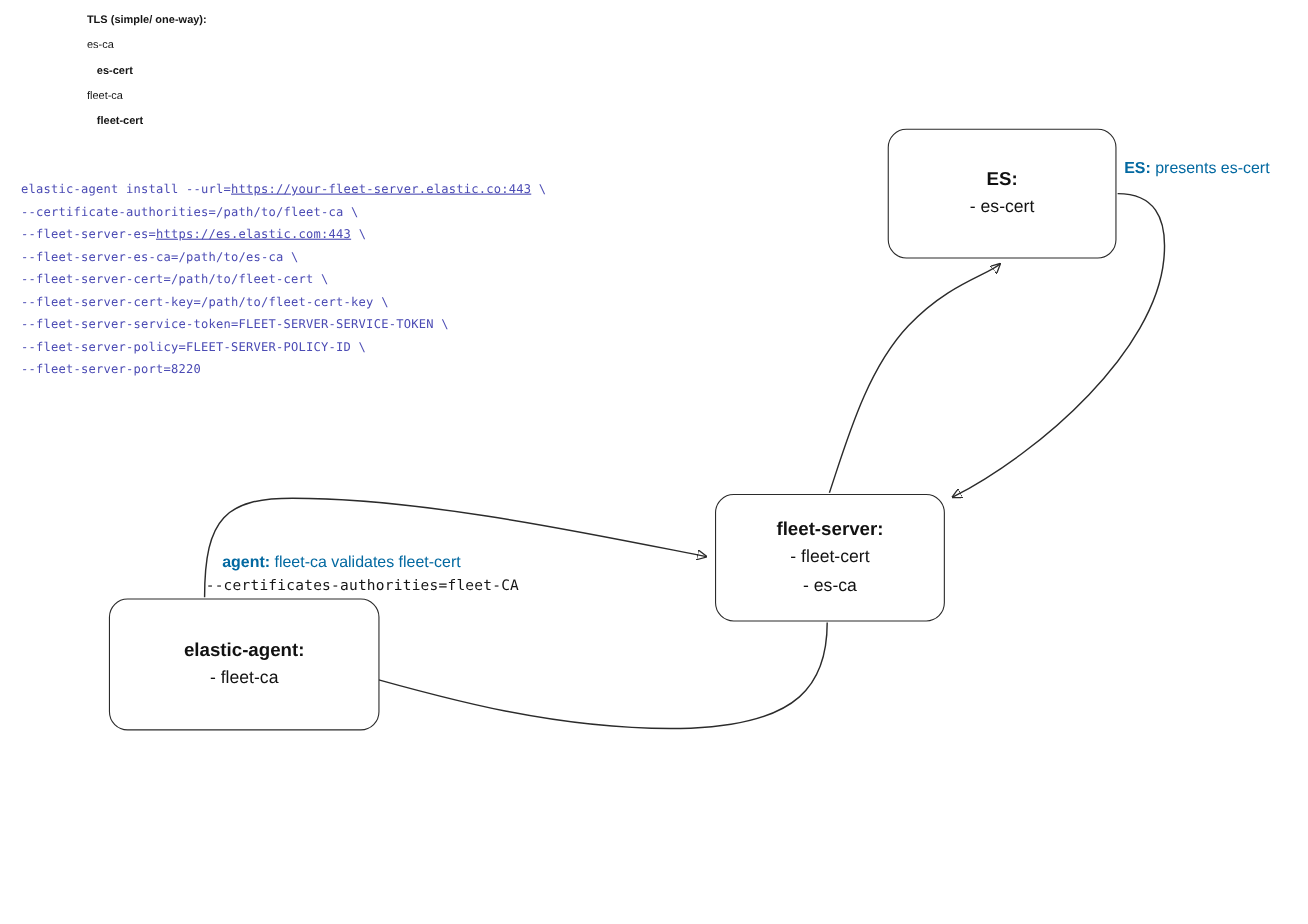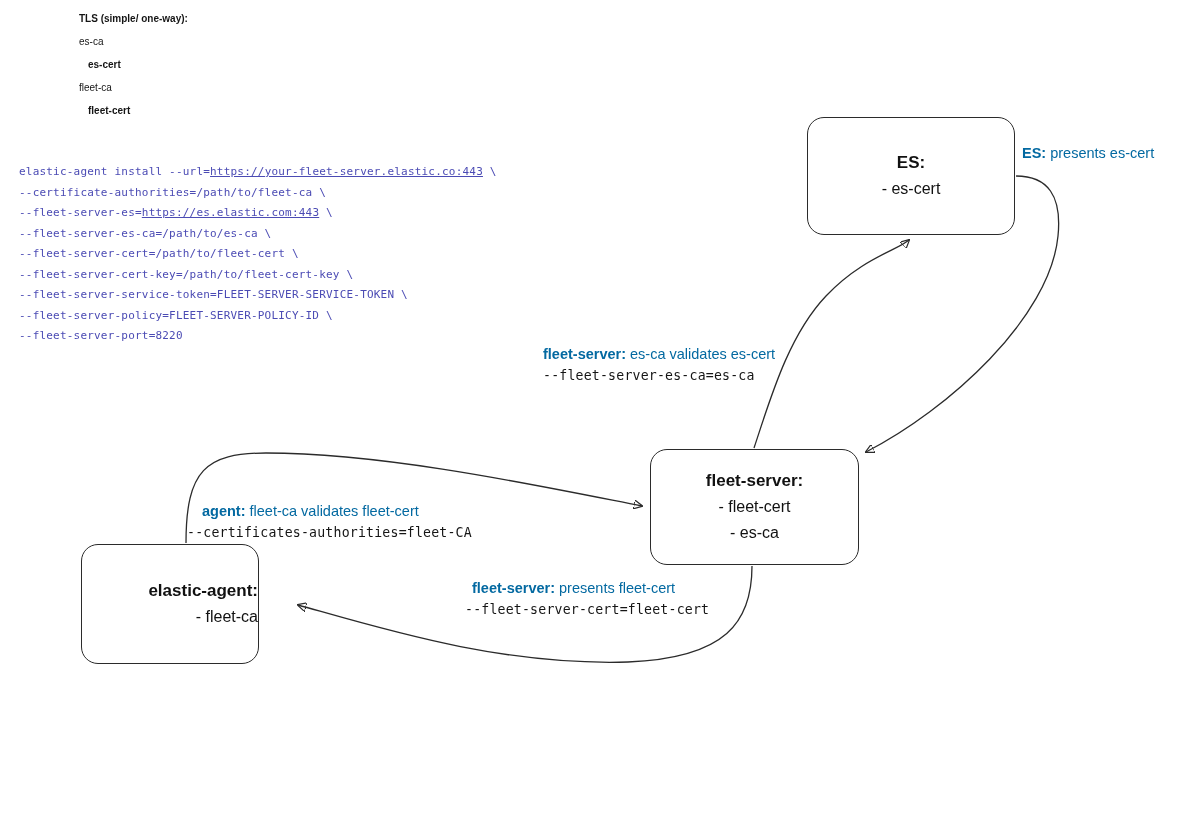--- a/index.html
+++ b/index.html
@@ -73,21 +73,21 @@
     line-height: 26px;
   }
   .node .node-line {
     font-size: 16px;
     color: #111111;
     line-height: 26px;
   }
 
   #node-es      { left: 807px;  top: 117px; width: 208px; height: 118px; }
   #node-fleet   { left: 650px;  top: 449px; width: 209px; height: 116px; }
-  #node-agent   { left: 81px;   top: 544px; width: 178px; height: 120px; align-items: flex-end; }
+  #node-agent   { left: 99px;   top: 544px; width: 246px; height: 120px; }
 
   
   #edges {
     position: absolute;
     left: 0;
     top: 0;
     width: 1189px;
     height: 840px;
     z-index: 1;
     pointer-events: none;
@@ -174,34 +174,22 @@
     <div class="node-title">elastic-agent:</div>
     <div class="node-line">- fleet-ca</div>
   </div>
 
   <div class="elabel" id="label-es-presents">
     <div class="l1">
       <b>ES:</b><span> presents es-cert</span>
     </div>
   </div>
 
-  <div class="elabel" id="label-fs-esca">
-    <div class="l1">
-      <b>fleet-server:</b><span> es-ca validates es-cert</span>
-    </div>
-    <div class="l2">--fleet-server-es-ca=es-ca</div>
-  </div>
 
   <div class="elabel" id="label-agent-ca">
     <div class="l1">
       <b>agent:</b><span> fleet-ca validates fleet-cert</span>
     </div>
     <div class="l2">--certificates-authorities=fleet-CA</div>
   </div>
 
-  <div class="elabel" id="label-fs-presents">
-    <div class="l1">
-      <b>fleet-server:</b><span> presents fleet-cert</span>
-    </div>
-    <div class="l2">--fleet-server-cert=fleet-cert</div>
-  </div>
 
 </div>
 
 </body></html>

